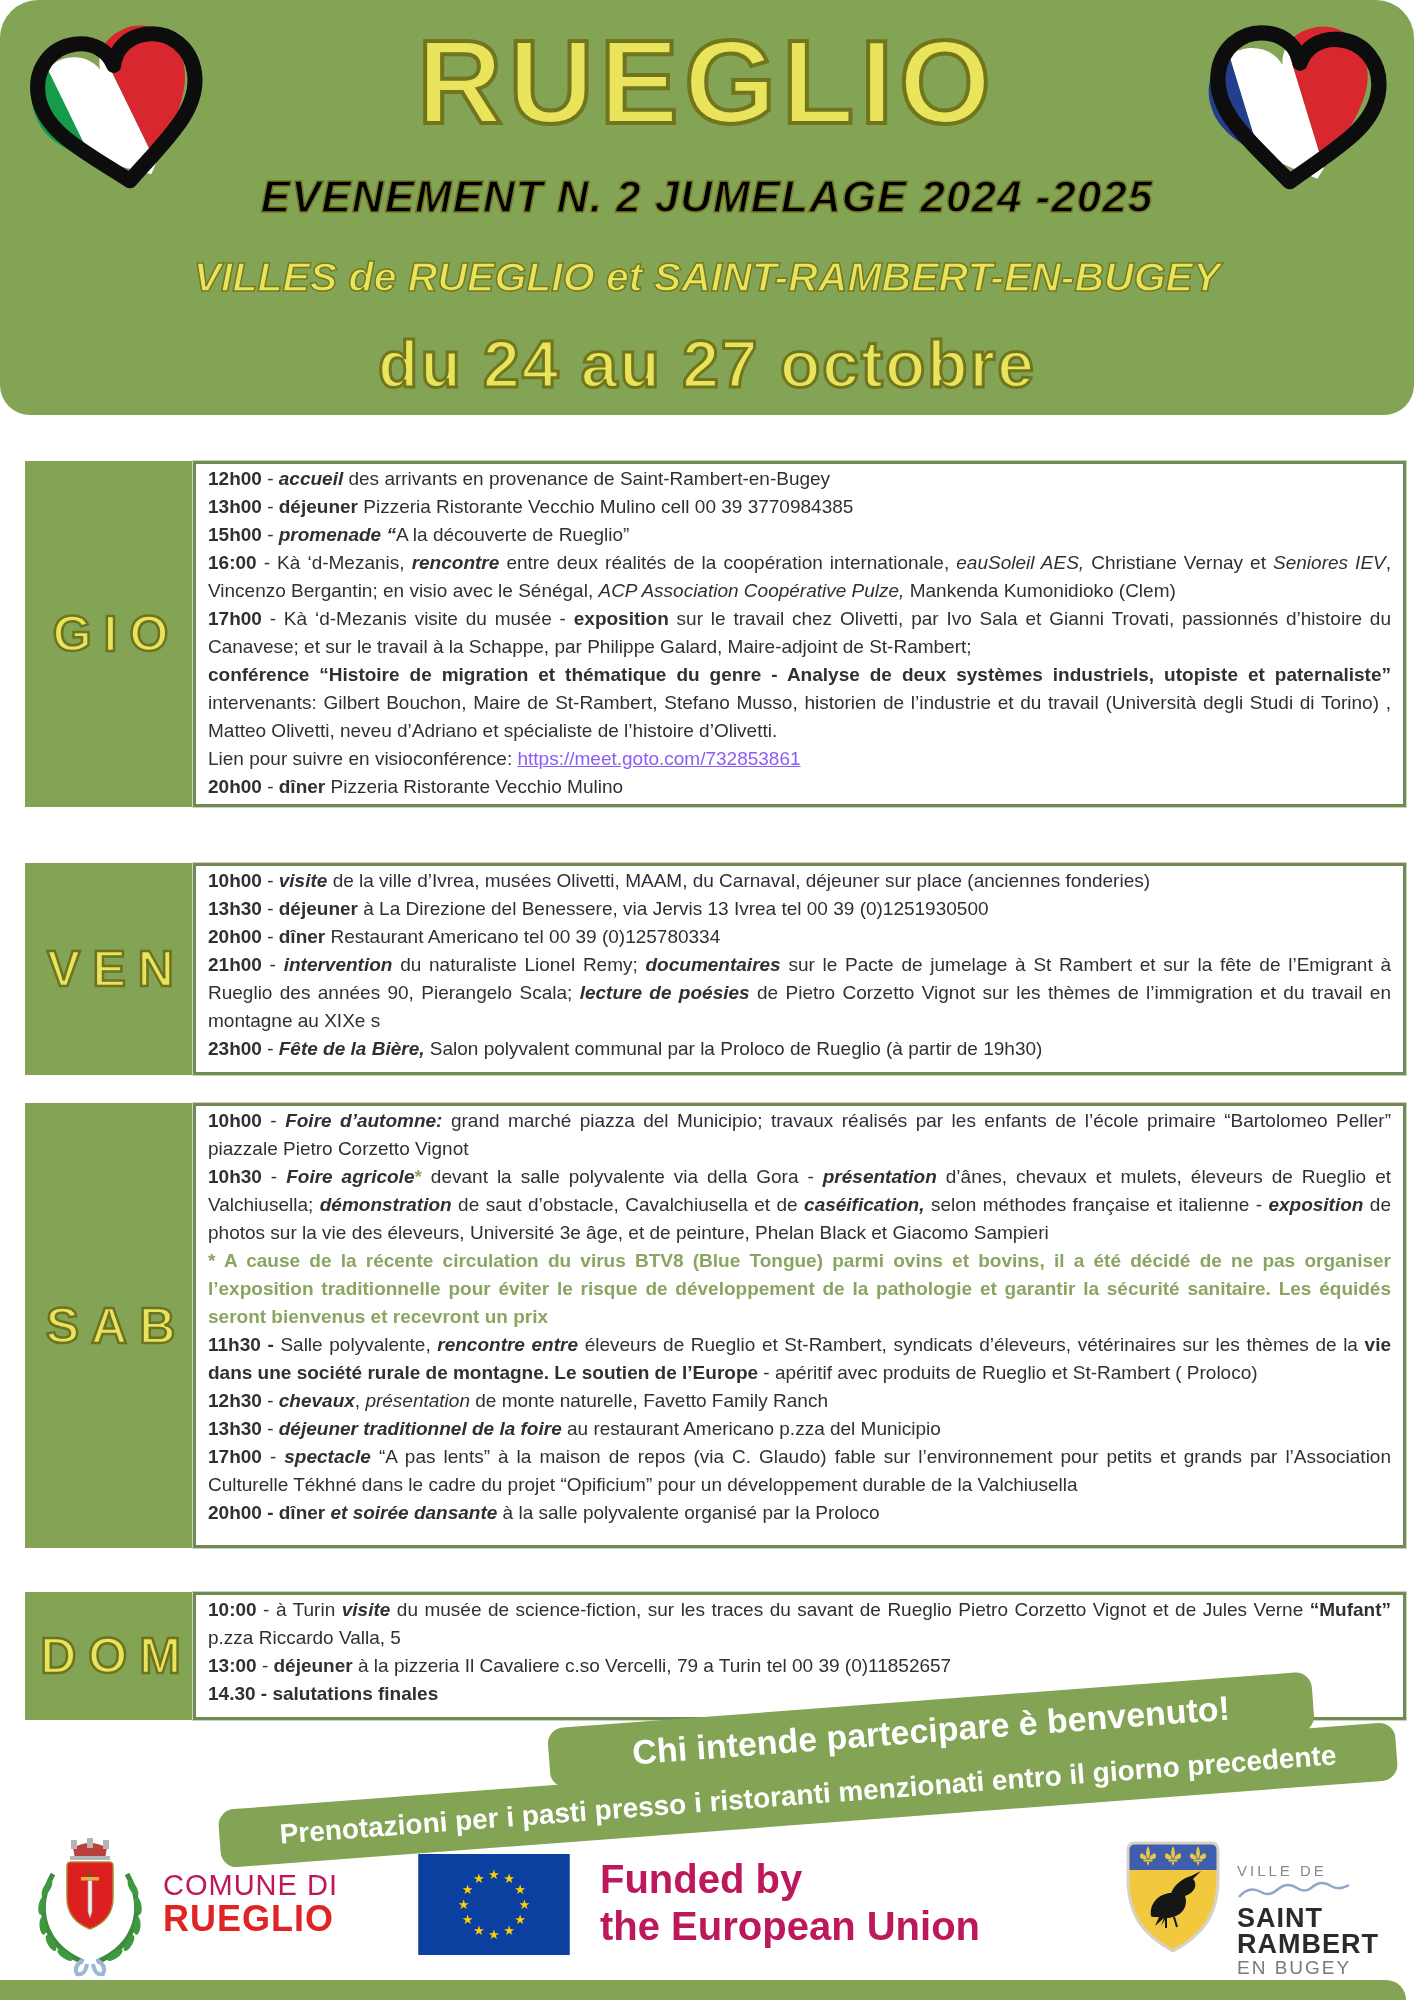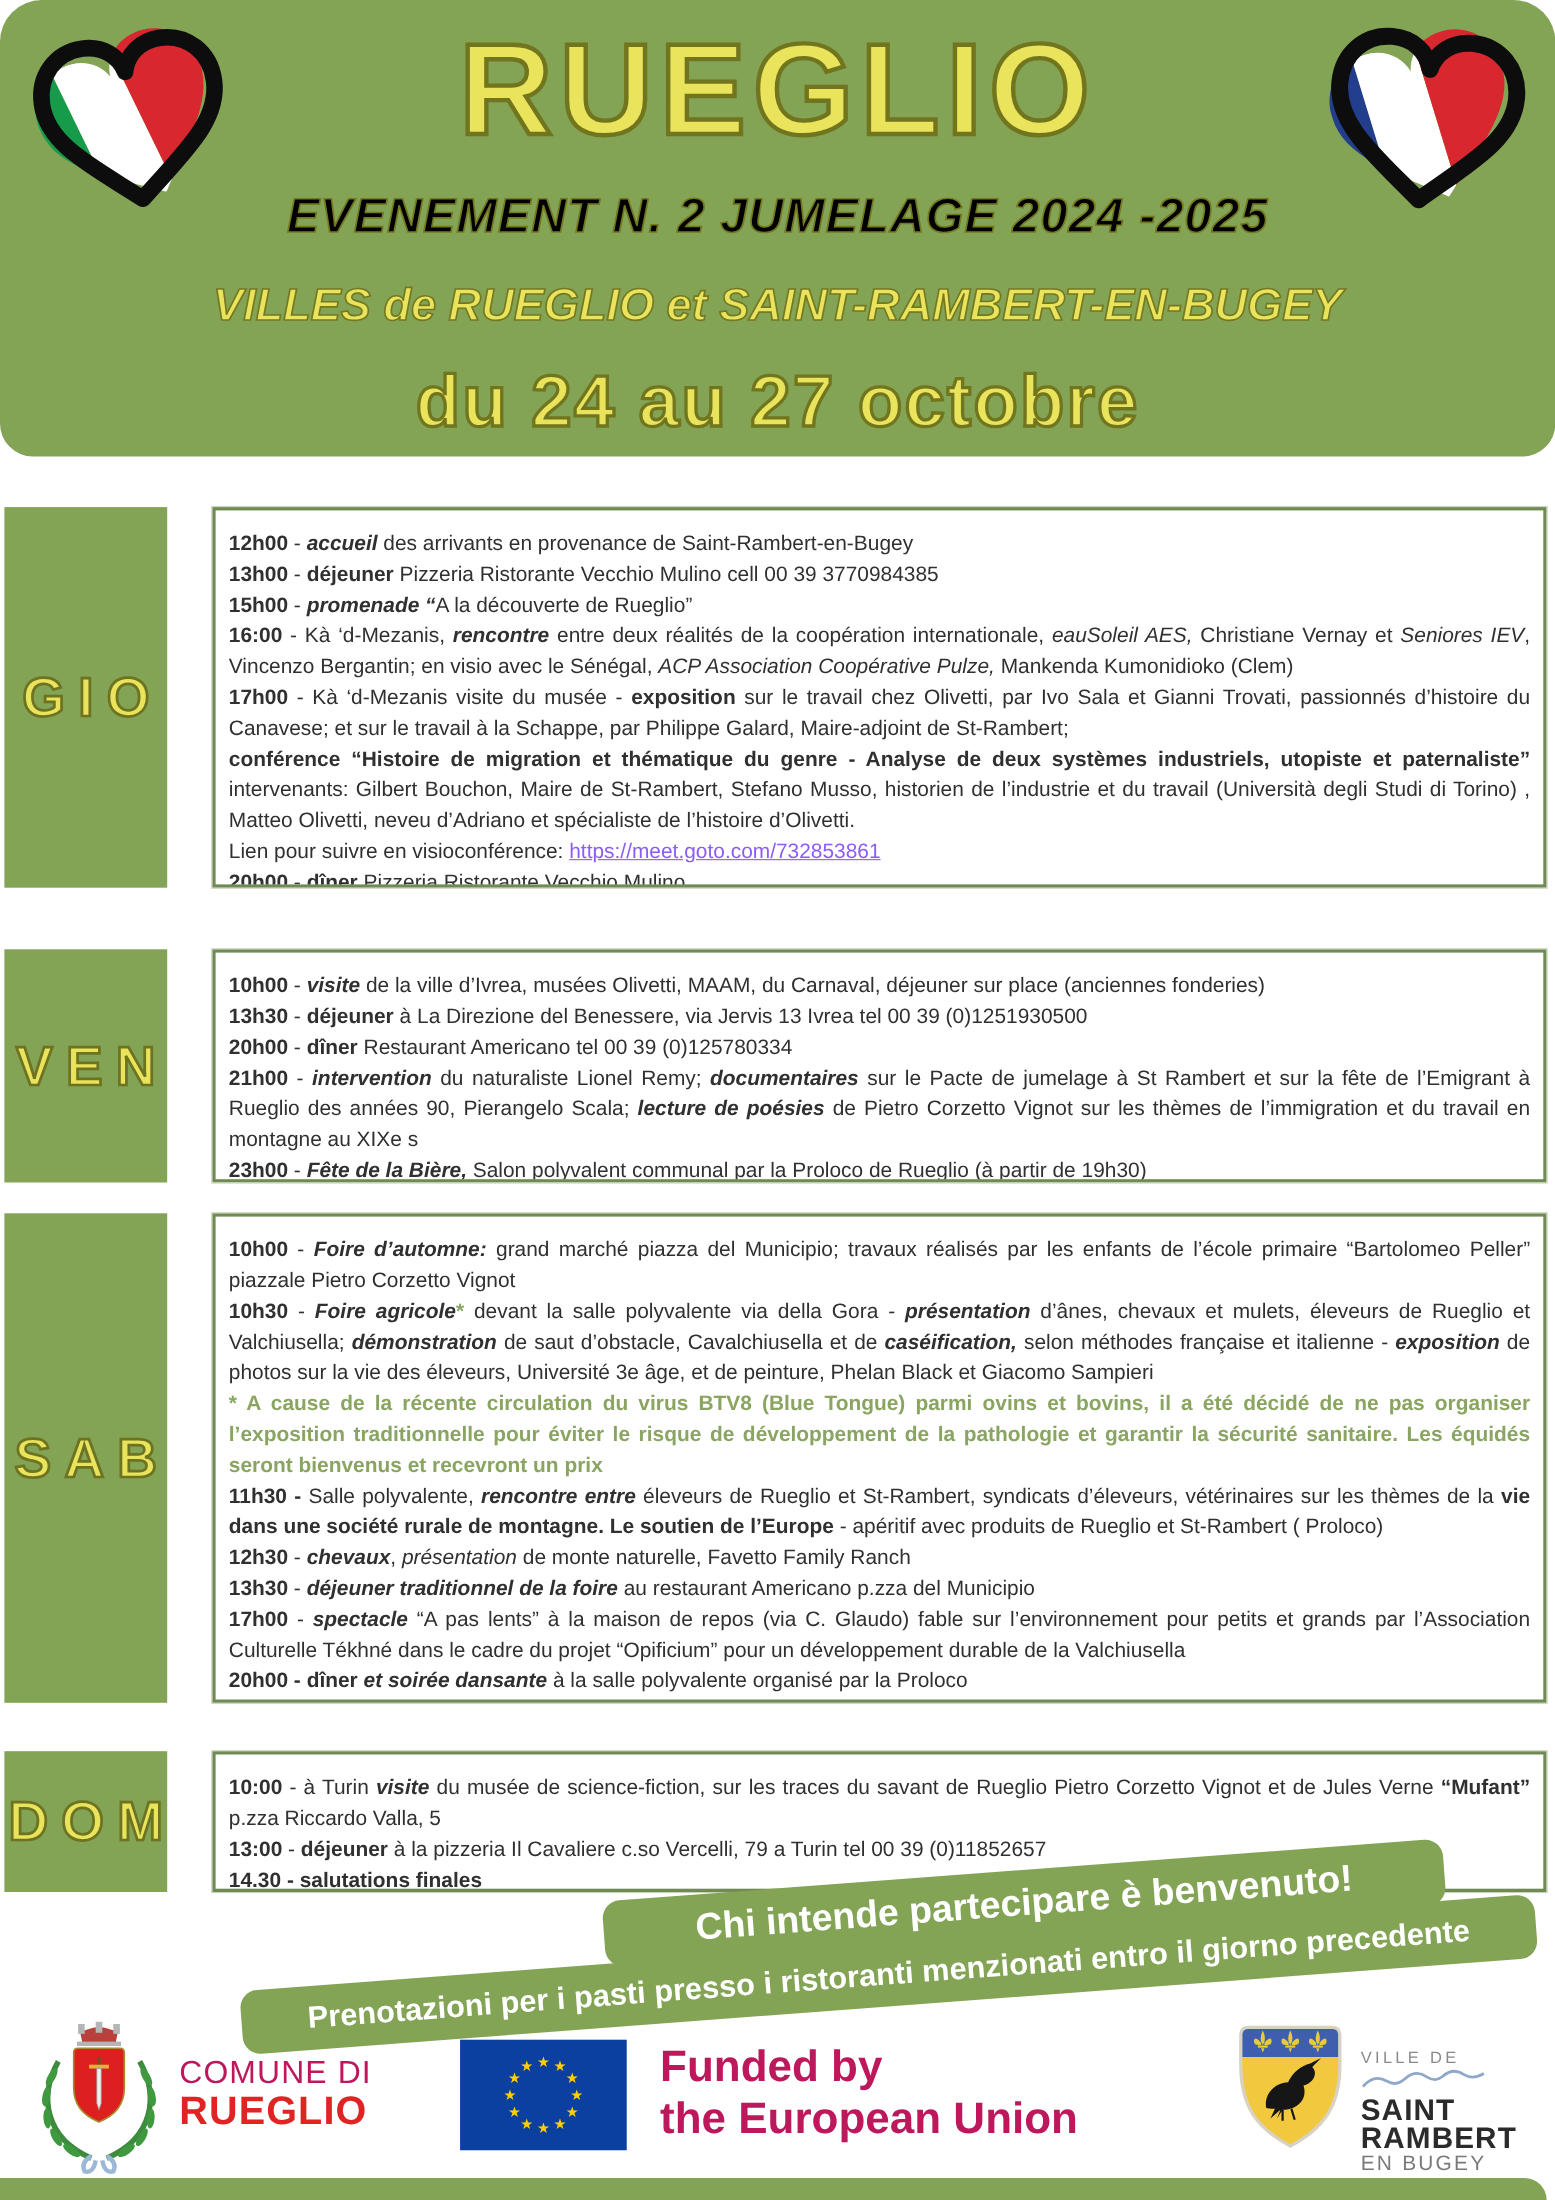--- a/index.html
+++ b/index.html
@@ -20,28 +20,28 @@
         font-size:41px;font-style:italic;font-weight:700;color:#e9e45c;
         -webkit-text-stroke:1.5px #75781f;}
   .dateline{position:absolute;top:326px;left:0;right:0;text-align:center;
         font-size:66px;font-weight:800;color:#e9e45c;-webkit-text-stroke:3px #71761e;
         letter-spacing:2px;}
   .heart{position:absolute;}
   .heart-left{left:26px;top:18px;width:188px;height:184px;transform:rotate(-8deg);}
   .heart-right{left:1200px;top:16px;width:192px;height:186px;transform:rotate(5deg);}
 
   
-  .day-label{position:absolute;left:4px;width:148px;background:#83a355;
+  .day-label{position:absolute;left:25px;width:171px;background:#83a355;
              display:flex;align-items:center;justify-content:center;
              font-size:50px;font-weight:800;color:#e9e45c;
              -webkit-text-stroke:2.5px #6d7320;letter-spacing:12px;padding-left:12px;
              box-sizing:border-box;}
   .day-box{position:absolute;left:193px;width:1213px;background:#ffffff;
            border:3px solid #6f8a52;outline:1px solid #c9d4bd;
-           padding:17px 12px 0 12px;box-sizing:border-box;
+           padding:1px 12px 0 12px;box-sizing:border-box;
            font-size:19px;line-height:28px;color:#303030;overflow:hidden;}
   .r0{top:461px;height:346px;}
   .r1{top:863px;height:212px;}
   .r2{top:1103px;height:445px;}
   .r3{top:1592px;height:128px;}
   .entry{margin:0;}
   .justify{text-align:justify;text-align-last:left;}
   .s-b{font-weight:bold;}
   .s-bi{font-weight:bold;font-style:italic;}
   .s-i{font-style:italic;}

